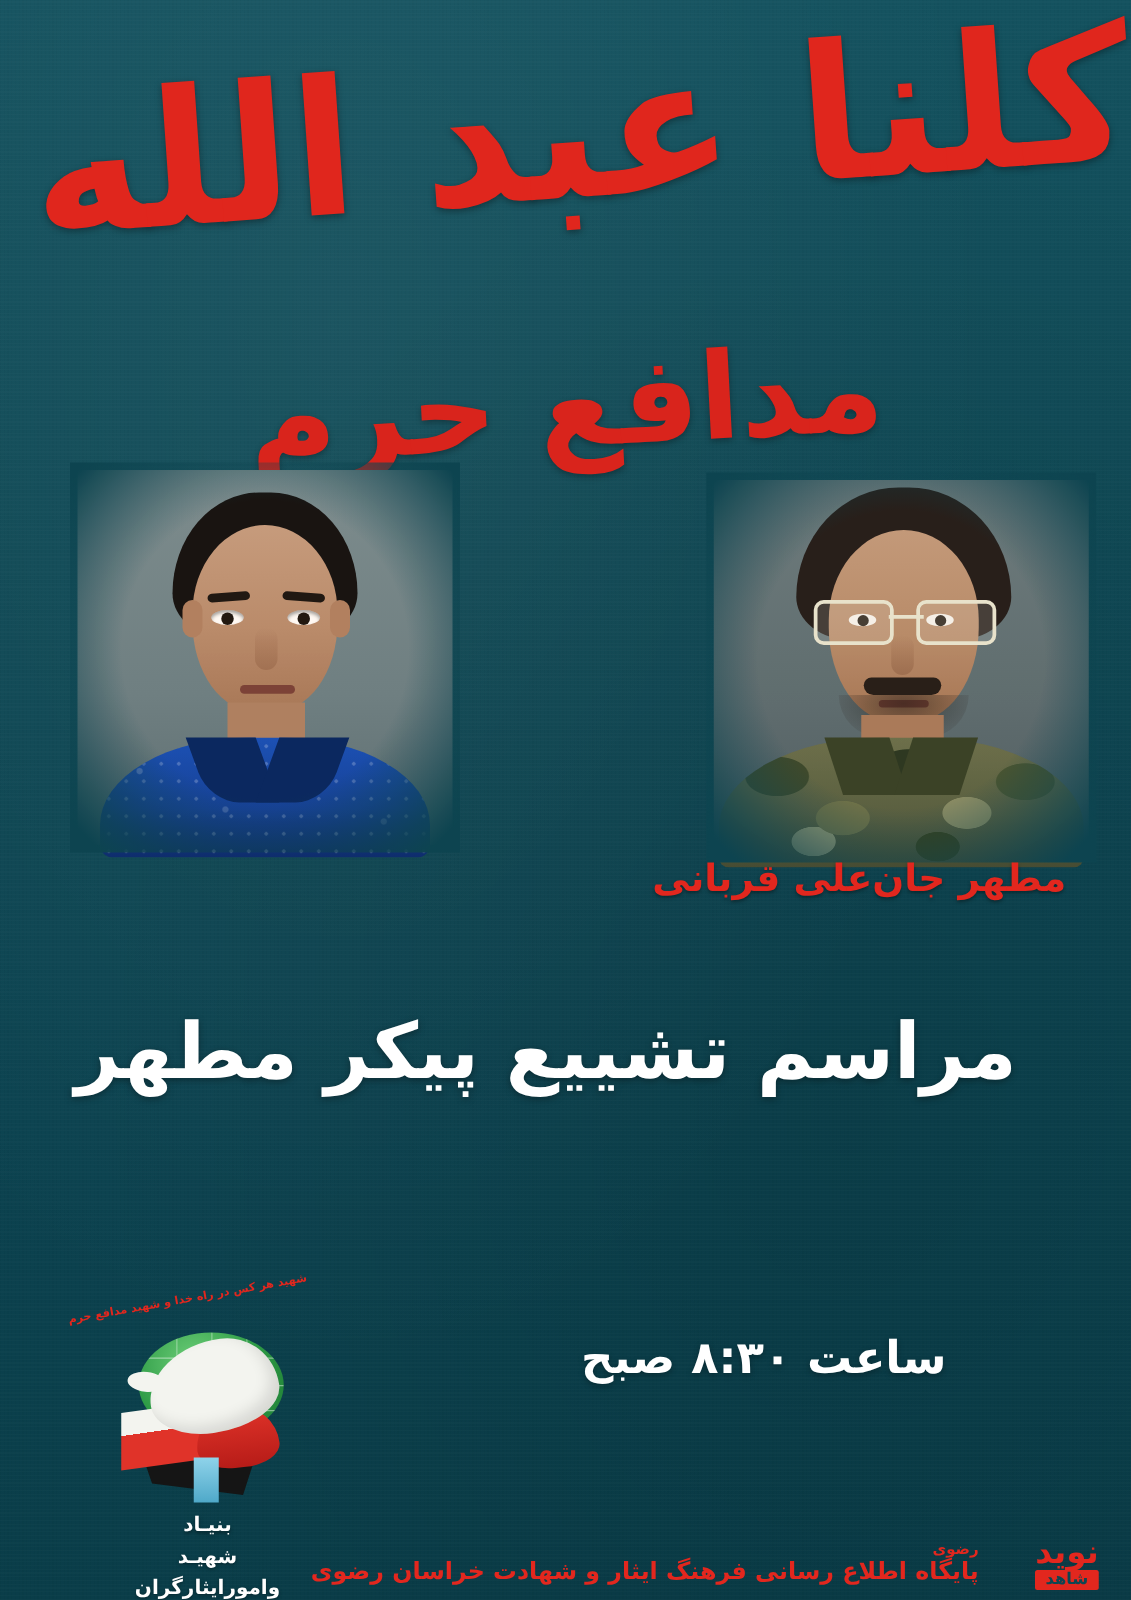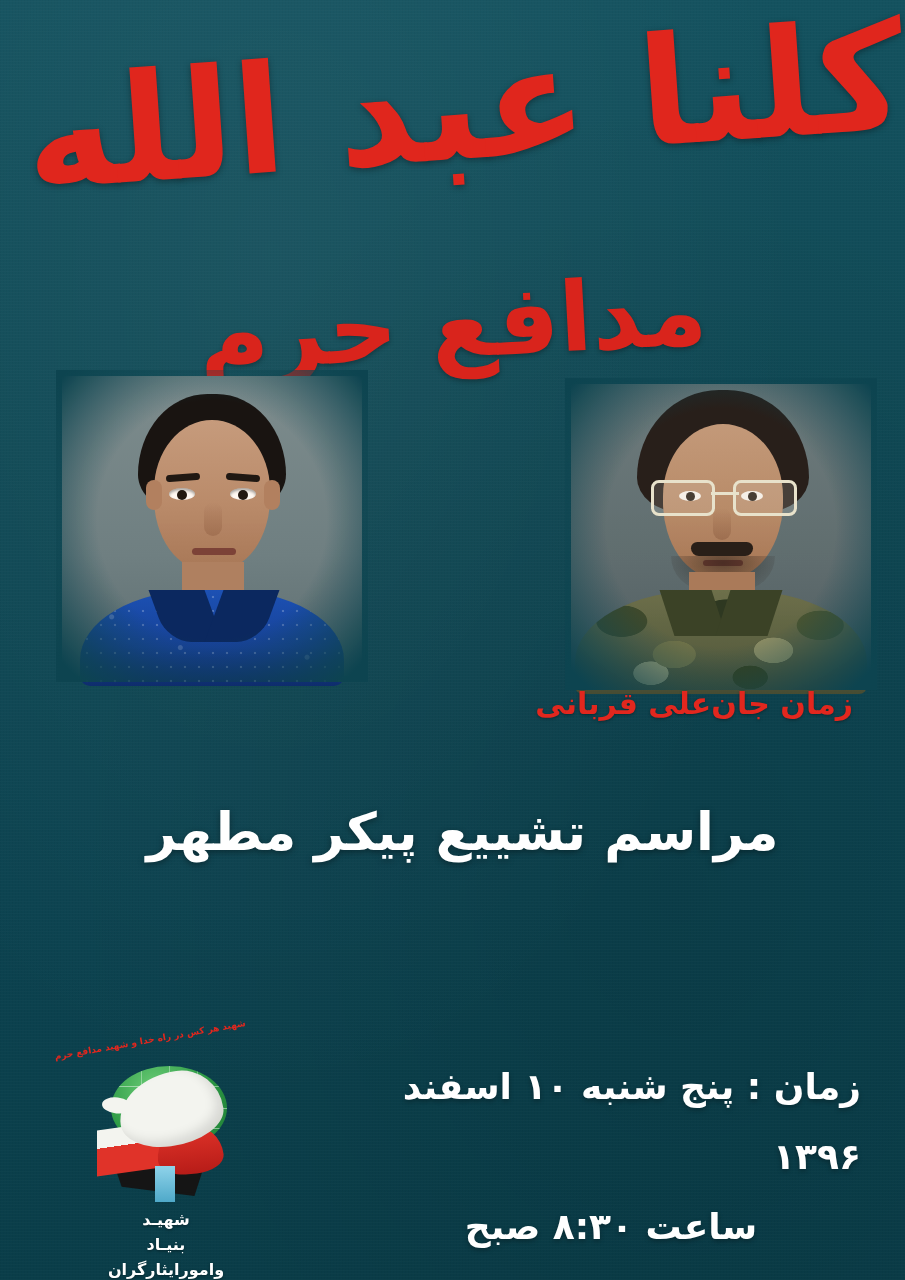--- a/index.html
+++ b/index.html
@@ -274,22 +274,22 @@
   .name.right { right: 52px; top: 0; }
   .name.left  { left: 58px;  top: 6px; }
 
   
   .headline {
     position: absolute;
     top: 790px;
     left: 60px;
     right: 40px;
     color: #ffffff;
-    text-align: center;
-    font-size: 52px;
+    text-align: left;
+    font-size: 62px;
     line-height: 1.65;
     font-weight: 700;
     letter-spacing: 1px;
     text-shadow: 0 2px 6px rgba(0,0,0,0.35);
   }
   .headline .l2 {
     display: block;
     padding-right: 26px;
   }
 
@@ -506,29 +506,28 @@
           <div class="shirt"></div>
           <div class="dots"></div>
           <div class="collar-l"></div>
           <div class="collar-r"></div>
         </div>
       </div>
     </div>
   </div>
 
   <div class="names">
-    <div class="name right">زمان جان‌علی قربانی</div>
+    <div class="name right">مطهر جان‌علی قربانی</div>
   </div>
 
   <div class="headline">
     <span class="l1">مراسم تشییع پیکر مطهر</span>
   </div>
 
   <div class="when">
-    <div class="date">زمان : پنج شنبه ۱۰ اسفند ۱۳۹۶</div>
     <div class="hour">ساعت ۸:۳۰ صبح</div>
   </div>
 
   <div class="logo-block">
     <div class="logo-mark">
       <div class="logo-arc">شهید هر کس در راه خدا و شهید مدافع حرم</div>
       <div class="logo-globe">
         <div class="lat" style="top:20px"></div>
         <div class="lat" style="top:42px"></div>
         <div class="lat" style="top:62px"></div>
@@ -536,20 +535,28 @@
         <div class="lon" style="left:58px"></div>
         <div class="lon" style="left:86px"></div>
       </div>
       <div class="logo-black"></div>
       <div class="logo-flag"></div>
       <div class="logo-tulip"></div>
       <div class="logo-dove"></div>
       <div class="logo-col"></div>
     </div>
     <div class="logo-text">
+      <span>بنیـاد</span>
       <span>شهیـد</span>
-      <span>بنیـاد</span>
       <span>وامورایثارگران</span>
 
     </div>
   </div>
 
+  <div class="watermark">
+    <div class="wm-small">رضوی</div>
+    <div class="wm-text">پایگاه اطلاع رسانی فرهنگ ایثار و شهادت خراسان رضوی</div>
+    <div class="wm-logo">
+      <span>نوید</span>
+      <span class="sub">شاهد</span>
+    </div>
+  </div>
 </div>
 
 </body></html>

